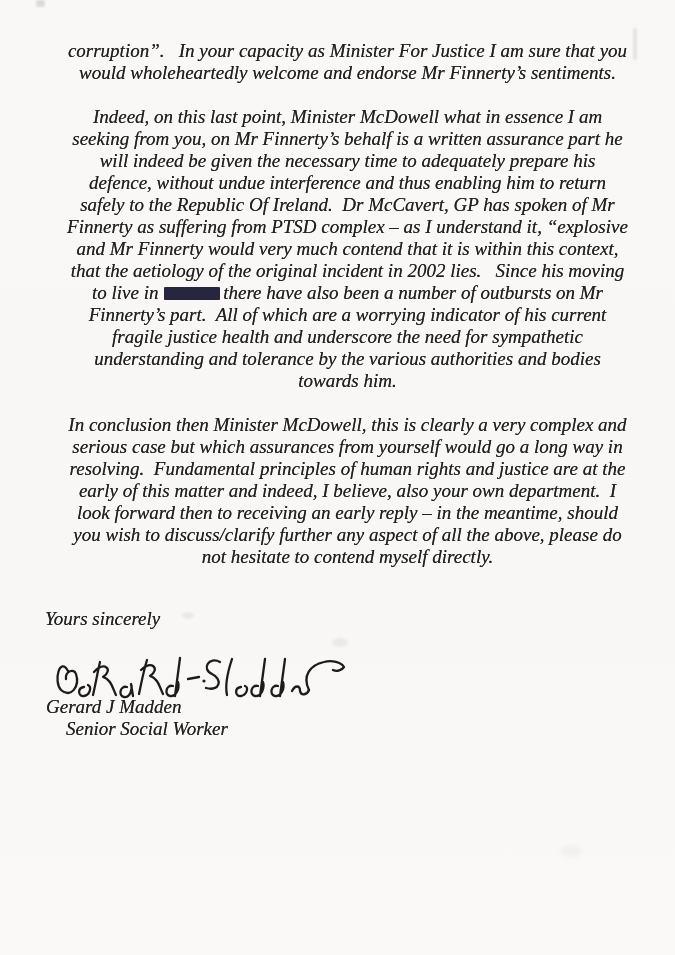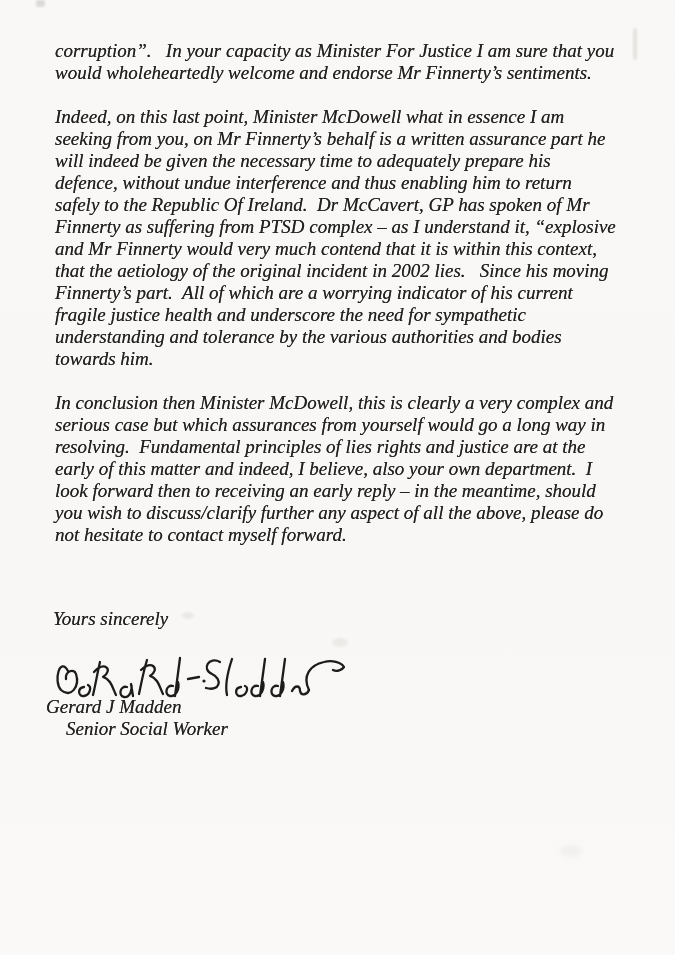--- a/index.html
+++ b/index.html
@@ -9,20 +9,21 @@
     overflow: hidden;
   }
   .page {
     position: relative;
     width: 675px; height: 955px;
     background: linear-gradient(180deg, #f9f8f6 0%, #f8f7f5 60%, #faf9f7 100%);
     font-family: "Liberation Serif", "DejaVu Serif", serif;
     font-style: italic;
     color: #212121;
     overflow: hidden;
+    text-align: center;
   }
   .body-text {
     position: absolute;
     left: 55px; top: 40px;
     width: 585px;
   }
   .para { margin: 0 0 22px 0; }
   .line {
     white-space: pre;
     font-size: 19px;
@@ -31,21 +32,21 @@
   }
   .redaction {
     display: inline-block;
     width: 56px; height: 13px;
     vertical-align: -1px;
     margin: 0 3px 0 1px;
     border-radius: 1px;
   }
   .closing {
     position: absolute;
-    left: 53px; top: 608px;
+    left: 45px; top: 608px;
     font-size: 19px; line-height: 22px;
     text-shadow: 0 0 0.5px rgba(25,25,25,0.75);
   }
   .signature {
     position: absolute;
     left: 52px; top: 646px;
     width: 296px; height: 54px;
   }
   .sender-name {
     position: absolute;
@@ -84,33 +85,34 @@
       </div>
       <div class="para">
         <div class="line">Indeed, on this last point, Minister McDowell what in essence I am</div>
         <div class="line">seeking from you, on Mr Finnerty’s behalf is a written assurance part he</div>
         <div class="line">will indeed be given the necessary time to adequately prepare his</div>
         <div class="line">defence, without undue interference and thus enabling him to return</div>
         <div class="line">safely to the Republic Of Ireland.  Dr McCavert, GP has spoken of Mr</div>
         <div class="line">Finnerty as suffering from PTSD complex – as I understand it, “explosive</div>
         <div class="line">and Mr Finnerty would very much contend that it is within this context,</div>
         <div class="line">that the aetiology of the original incident in 2002 lies.   Since his moving</div>
+        <div class="line"><span>to live in </span><span class="redaction" style="background: rgb(38, 38, 62);"></span><span>there have also been a number of outbursts on Mr</span></div>
         <div class="line">Finnerty’s part.  All of which are a worrying indicator of his current</div>
         <div class="line">fragile justice health and underscore the need for sympathetic</div>
         <div class="line">understanding and tolerance by the various authorities and bodies</div>
         <div class="line">towards him.</div>
       </div>
       <div class="para">
         <div class="line">In conclusion then Minister McDowell, this is clearly a very complex and</div>
         <div class="line">serious case but which assurances from yourself would go a long way in</div>
-        <div class="line">resolving.  Fundamental principles of lies rights and justice are at the</div>
+        <div class="line">resolving.  Fundamental principles of human rights and justice are at the</div>
         <div class="line">early of this matter and indeed, I believe, also your own department.  I</div>
         <div class="line">look forward then to receiving an early reply – in the meantime, should</div>
         <div class="line">you wish to discuss/clarify further any aspect of all the above, please do</div>
-        <div class="line">not hesitate to contact myself forward.</div>
+        <div class="line">not hesitate to contend myself directly.</div>
       </div>
     </div>
 
   <div class="closing">Yours sincerely</div>
 
   <div class="signature">
     <svg width="296" height="54" viewBox="0 0 296 54" fill="none" xmlns="http://www.w3.org/2000/svg">
       <g stroke="#1c1c1c" stroke-width="2.3" stroke-linecap="round" stroke-linejoin="round" fill="none">
         <path d="M16,25 C8,10 1,35 9,44 C19,53 28,40 24,28 C22,22 13,25 14,33"></path>
         <path d="M32,41 C25,42 26,51 32,50 C38,49 40,41 36,39"></path>

